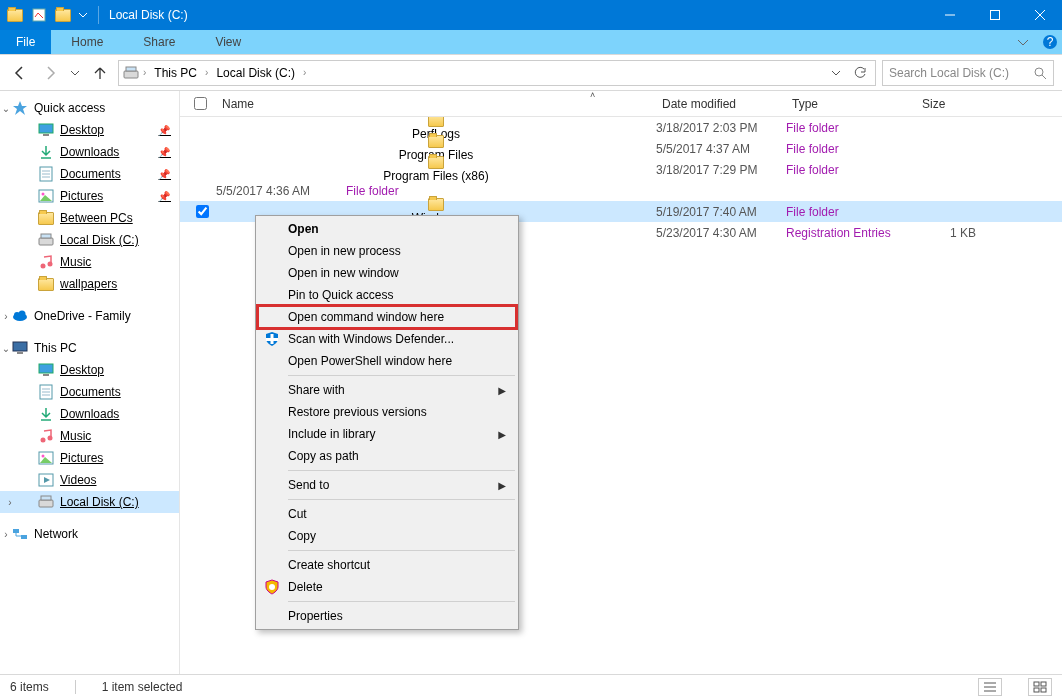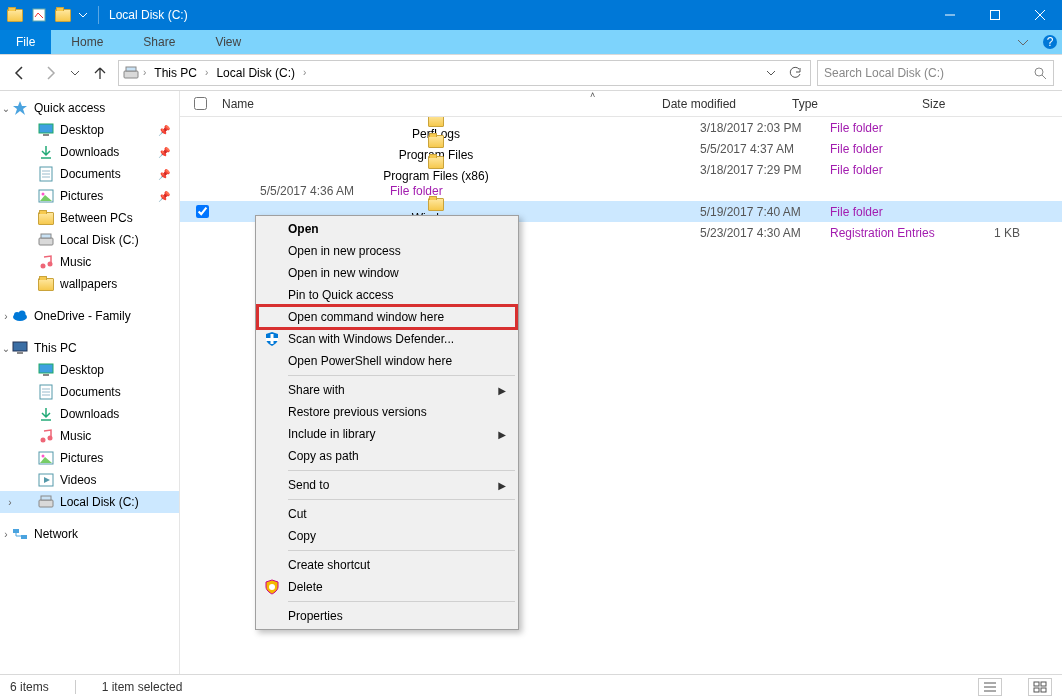--- a/index.html
+++ b/index.html
@@ -24,53 +24,53 @@
 
 
 .navbar { height: 36px; border-bottom: 1px solid #d9d9d9; display: flex; align-items: center; padding: 4px 8px; gap: 6px; }
 .navbar .navbtn { width: 24px; height: 24px; display: flex; align-items: center; justify-content: center; color: #666; }
 .navbar .navbtn.disabled { opacity: .4; }
 .navbar .addrwrap { flex: 1; height: 26px; border: 1px solid #ccc; display: flex; align-items: center; padding: 0 4px; gap: 4px; }
 .navbar .addrwrap .crumb { padding: 0 4px; color: #000; display:flex;align-items:center;gap:2px; }
 .navbar .addrwrap .sepc { color: #888; font-size:10px; }
 .navbar .addr-actions{display:flex;align-items:center;margin-left:auto;gap:2px;}
 .navbar .addr-actions .abtn{width:22px;height:22px;display:flex;align-items:center;justify-content:center;color:#555;}
-.navbar .searchwrap { width: 237px; height: 26px; border: 1px solid #ccc; display: flex; align-items: center; padding: 4px 6px; color: #888; position:relative; }
+.navbar .searchwrap { width: 172px; height: 26px; border: 1px solid #ccc; display: flex; align-items: center; padding: 4px 6px; color: #888; position:relative; }
 .navbar .searchwrap .sicon{position:absolute;right:6px;}
 
 
 .body { display: flex; height: calc(100% - 30px - 25px - 36px - 24px); }
 
 
 .sidebar { width: 180px; border-right: 1px solid #e5e5e5; overflow-y: auto; padding: 6px 0; }
 .sidebar .sb-group { margin-bottom: 10px; }
 .sidebar .sb-item { display: flex; align-items: center; height: 22px; padding-left: 24px; gap: 6px; color: #000; position:relative; }
 .sidebar .sb-item.header { padding-left: 12px; }
-.sidebar .sb-item.sub { padding-left: 38px; }
+.sidebar .sb-item.sub { padding-left: 38px; text-decoration: underline; }
 .sidebar .sb-item .exp { position:absolute; left:4px; color:#666; font-size:10px; width:12px; text-align:center;}
 .sidebar .sb-item.header .exp{left:0px;}
 .sidebar .sb-item.selected { background: #cce8ff; }
 .sidebar .pin { margin-left: auto; margin-right: 8px; color: #777; font-size: 10px; }
 .ico { width: 16px; height: 16px; display: inline-flex; align-items:center; justify-content:center;}
 
 
 .filearea { flex: 1; display: flex; flex-direction: column; }
 .columns { height: 26px; display: flex; align-items: center; border-bottom: 1px solid #e5e5e5; padding-left: 8px; color: #333; position:relative; }
 .columns .col { padding: 0 6px; display:flex; align-items:center; gap:6px; }
 .columns .c-chk { width: 28px; }
 .columns .c-name { width: 440px; }
 .columns .c-date { width: 130px; }
 .columns .c-type { width: 130px; }
 .columns .c-size { width: 60px; text-align:right; }
 .columns .sortind{font-size:9px;color:#555;position:absolute;left:410px;top:-1px;}
 .rows { flex: 1; overflow:auto; }
 .row { height: 21px; display: flex; align-items: center; padding-left: 8px; }
 .row .c-chk { width: 28px; display:flex;align-items:center;justify-content:center; }
 .row .c-name { width: 440px; display: flex; align-items: center; gap: 0; flex-direction: column; }
-.row .c-date { width: 130px; color: #555; margin-left: 44px; }
+.row .c-date { width: 130px; color: #555; }
 .row .c-type { width: 130px; color: #a21caf; }
 .row .c-size { width: 60px; color: #555;text-align:right; }
 .row.selected { background: #cce8ff; }
 .row input[type=checkbox]{width:13px;height:13px;}
 
 
 .folder-ico{width:16px;height:13px;background:linear-gradient(#ffe79e,#f6c94e);border:1px solid #caa33a;border-radius:1px;position:relative;}
 .folder-ico::before{content:"";position:absolute;top:-3px;left:0;width:6px;height:3px;background:#f6c94e;border:1px solid #caa33a;border-bottom:none;border-radius:1px 1px 0 0;}
 .reg-ico{width:14px;height:16px;background:#fff;border:1px solid #89a;position:relative;}
 .reg-ico::after{content:"";position:absolute;left:2px;top:3px;width:8px;height:8px;background:radial-gradient(circle at 30% 30%,#6ad06a,#2a7a2a);border-radius:1px;}

